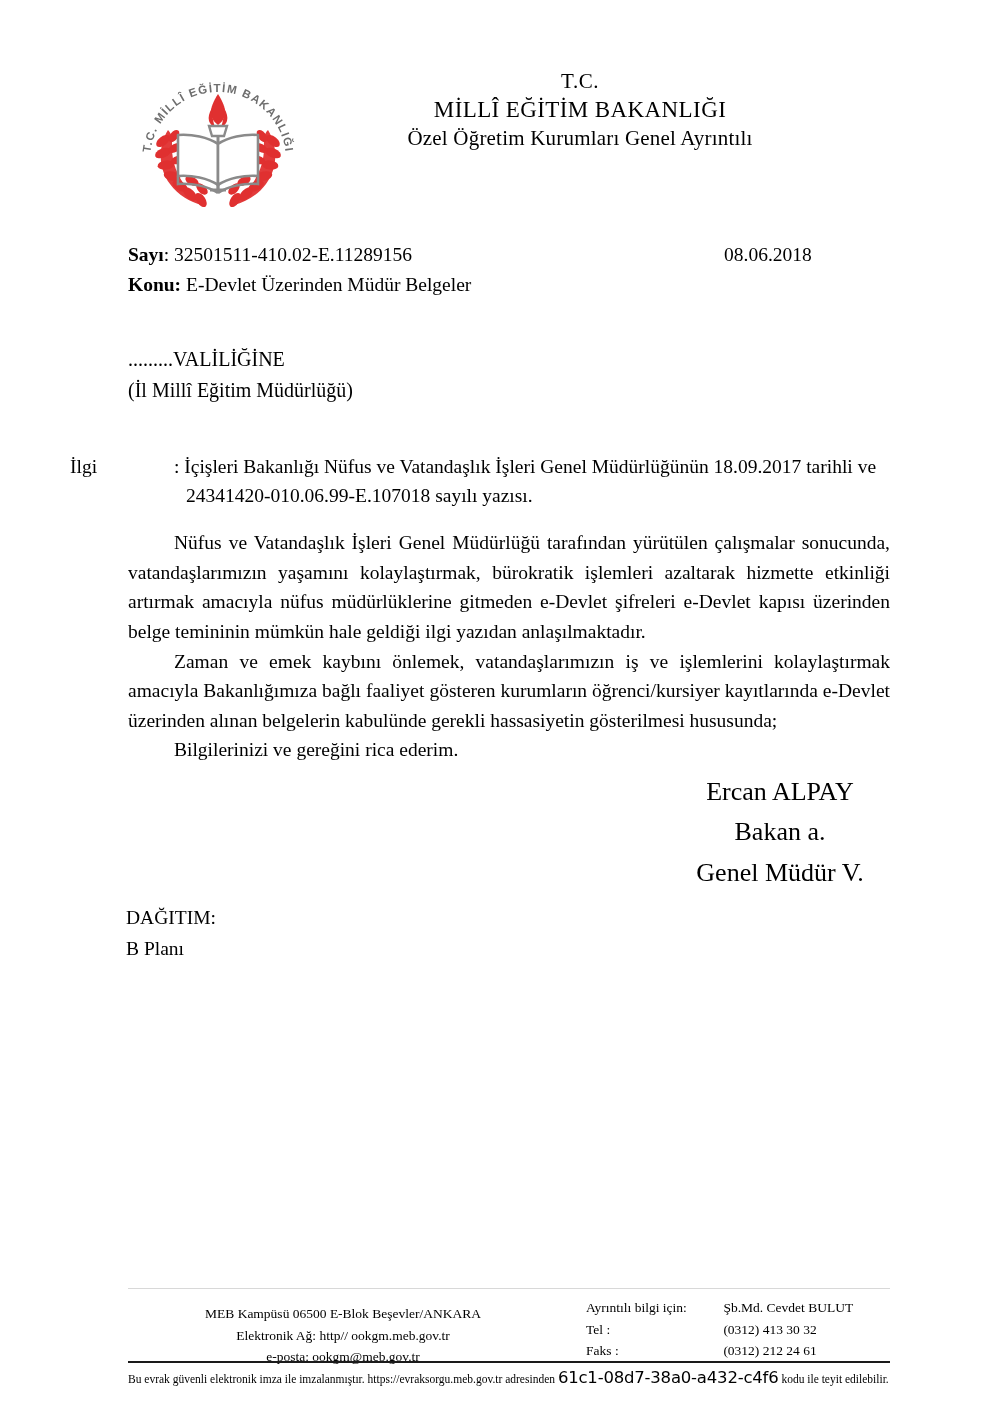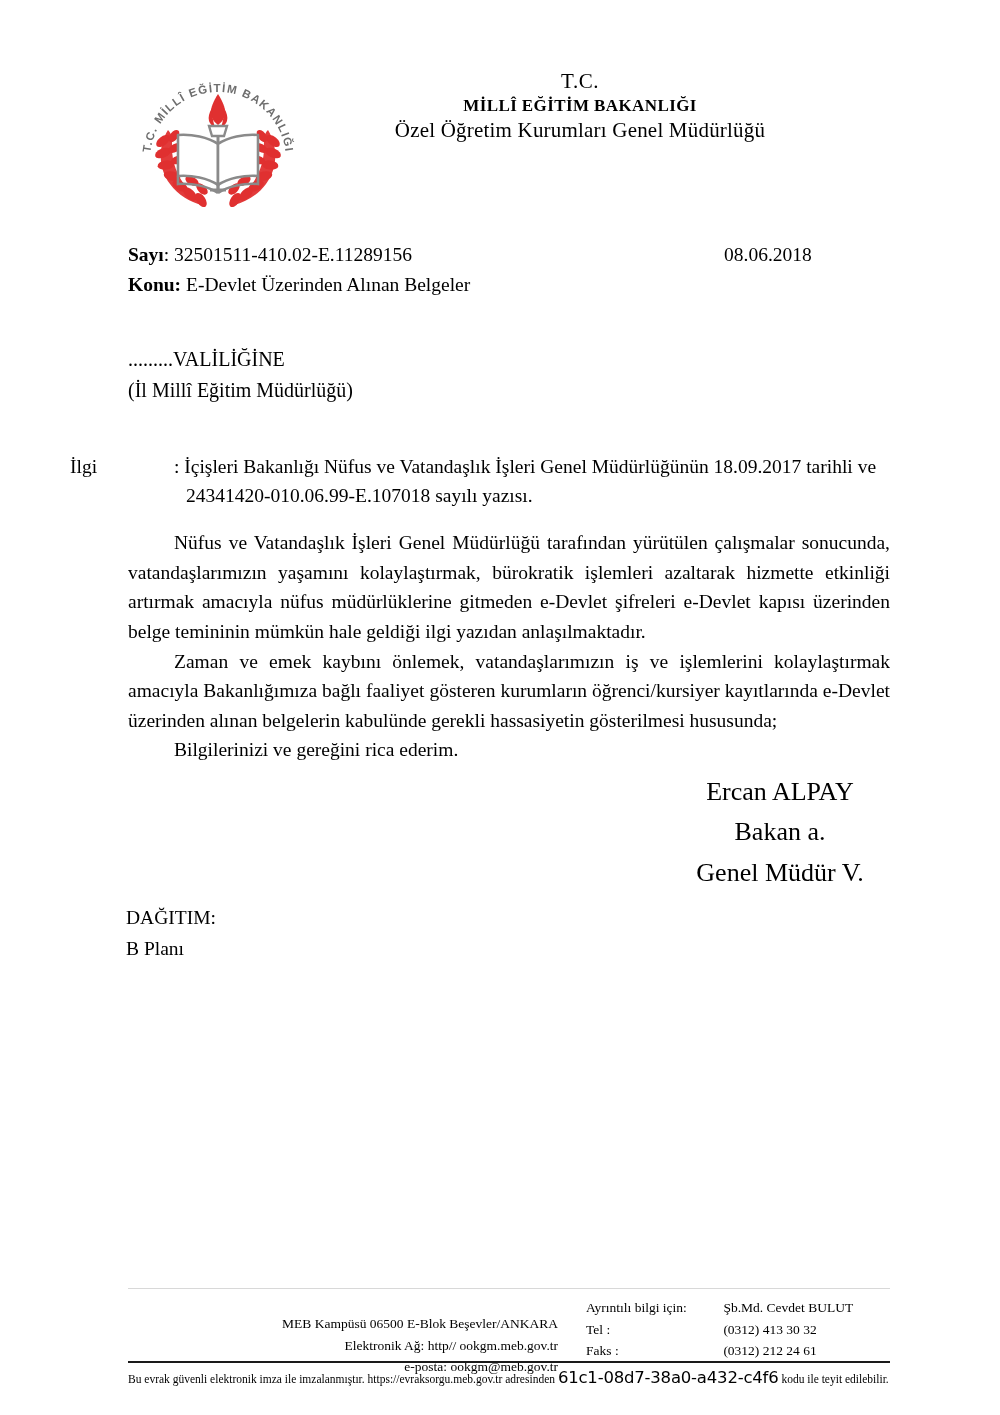--- a/index.html
+++ b/index.html
@@ -39,21 +39,21 @@
 
   .header-titles {
     position: absolute;
     left: 300px;
     top: 8px;
     width: 560px;
     text-align: center;
     line-height: 1.30;
   }
   .title-tc { font-size: 21px; letter-spacing: 0.5px; }
-  .title-ministry { font-size: 17px; letter-spacing: 0.4px; font-weight: bold; }
+  .title-ministry { font-size: 23px; letter-spacing: 0.4px; }
   .title-dept { font-size: 21px; letter-spacing: 0.2px; }
 
   
   .meta {
     position: absolute;
     left: 128px;
     top: 240px;
     width: 760px;
     font-size: 19.5px;
     line-height: 1.55;
@@ -143,23 +143,23 @@
     position: absolute;
     left: 128px;
     top: 1297px;
     width: 762px;
     font-size: 13.5px;
     line-height: 1.60;
   }
   .footer-left {
     position: absolute;
     left: 0;
-    top: 16px;
+    top: 6px;
     width: 430px;
-    text-align: right;
+    text-align: center;
   }
   .footer-right {
     position: absolute;
     left: 458px;
     top: 0;
     width: 304px;
   }
   .fr-row { display: block; white-space: nowrap; }
   .fr-label { display: inline-block; width: 134px; text-align: left; }
   .fr-label.indent { }
@@ -256,32 +256,32 @@
 
         <path d="M 46 108 L 46 116 C 60 115 76 118 86 125" fill="none" stroke="#8a8a8a" stroke-width="2.6"></path>
         <path d="M 126 108 L 126 116 C 112 115 96 118 86 125" fill="none" stroke="#8a8a8a" stroke-width="2.6"></path>
         <path d="M 86 117 L 86 125" fill="none" stroke="#8a8a8a" stroke-width="2.6"></path>
       </svg>
     </div>
 
     <div class="header-titles">
       <div class="title-tc">T.C.</div>
       <div class="title-ministry">MİLLÎ EĞİTİM BAKANLIĞI</div>
-      <div class="title-dept">Özel Öğretim Kurumları Genel Müdürlüğü</div>
+      <div class="title-dept">Özel Öğretim Kurumları Genel Ayrıntılı</div>
     </div>
   </div>
 
   <div class="meta">
     <span class="meta-row">
       <span class="meta-label">Sayı</span><span>: </span><span>32501511-410.02-E.11289156</span>
       <span class="meta-date">08.06.2018</span>
     </span>
     <span class="meta-row">
       <span class="meta-label">Konu:</span>
-      <span>E-Devlet Üzerinden Alınan Belgeler</span>
+      <span>E-Devlet Üzerinden Müdür Belgeler</span>
     </span>
   </div>
 
   <div class="addressee">
     <div>.........VALİLİĞİNE</div>
     <div class="addressee-line2">(İl Millî Eğitim Müdürlüğü)</div>
   </div>
 
   <div class="ilgi">
     <span class="ilgi-label">İlgi</span><span>:</span> <span>İçişleri Bakanlığı Nüfus ve Vatandaşlık İşleri Genel Müdürlüğünün 18.09.2017 tarihli ve 24341420-010.06.99-E.107018 sayılı yazısı.</span>

